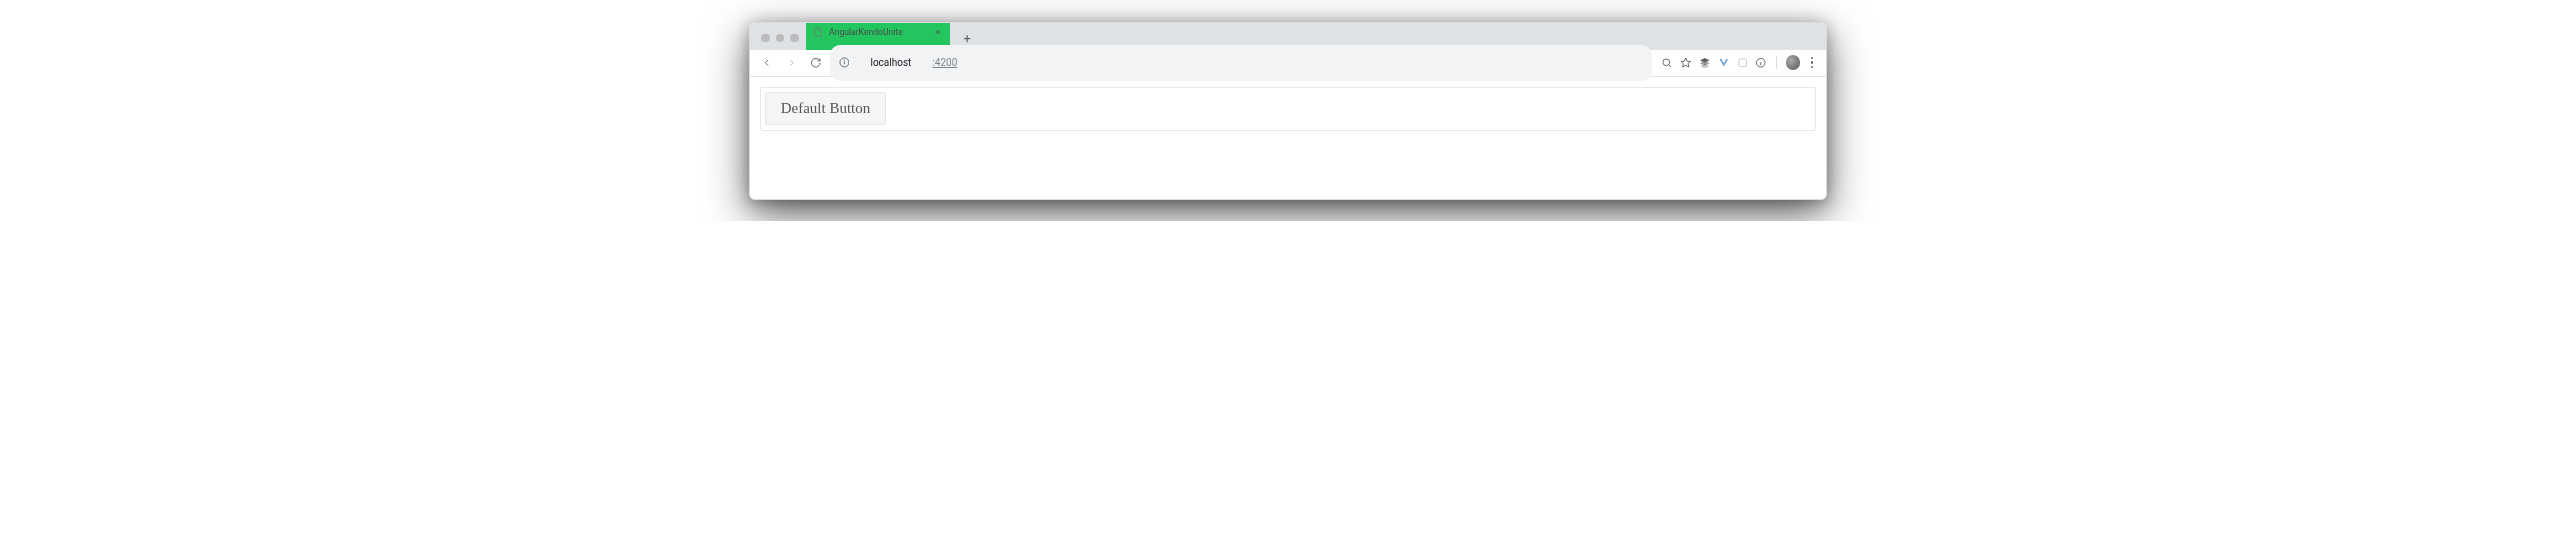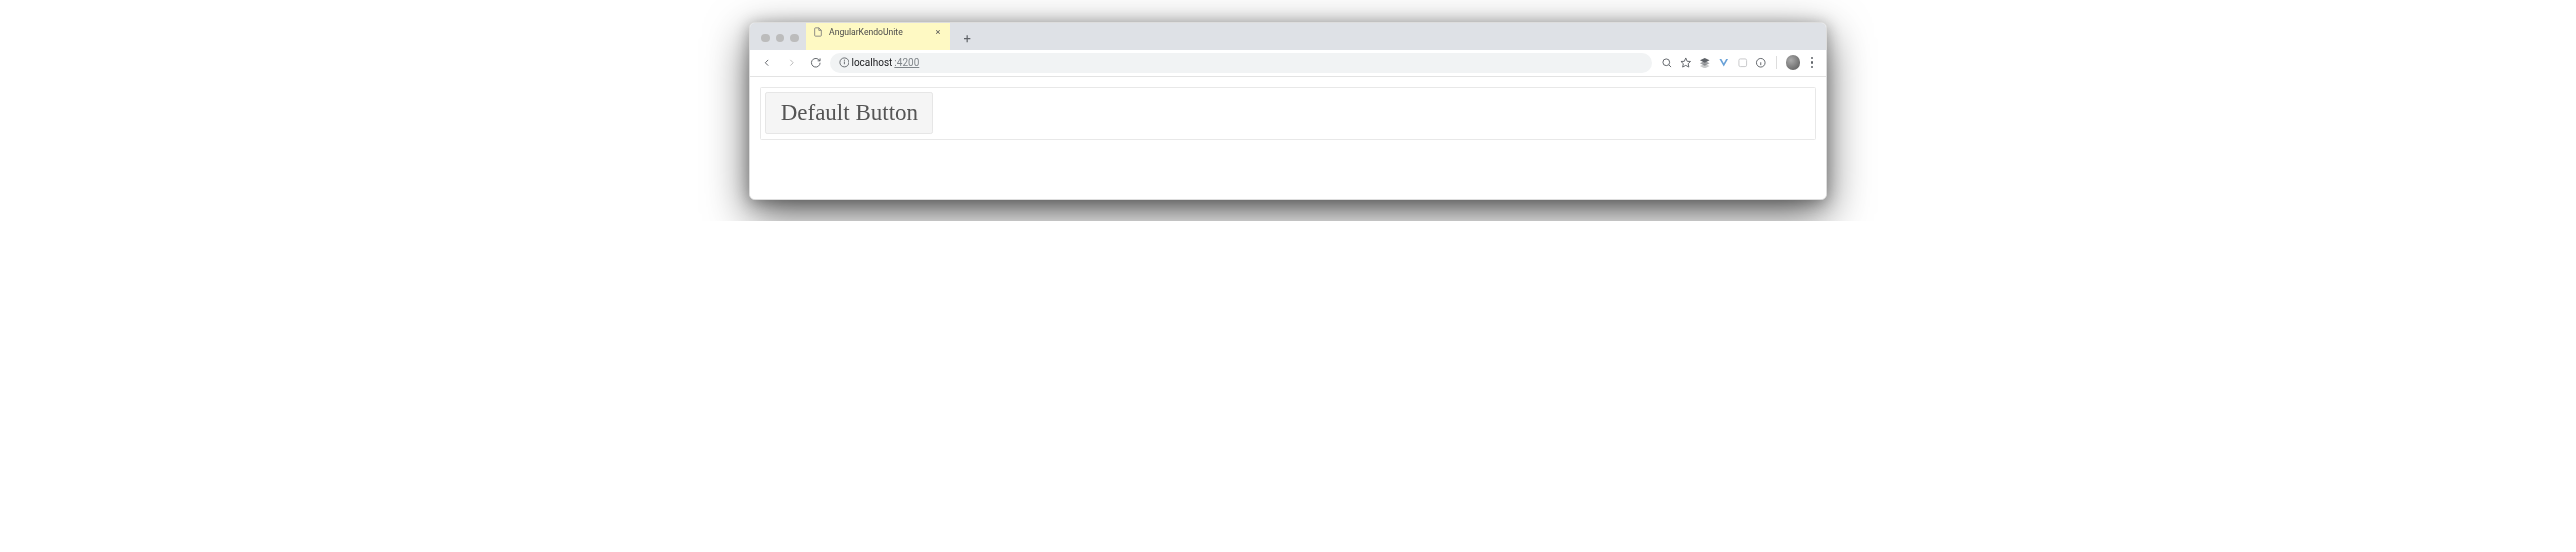--- a/index.html
+++ b/index.html
@@ -29,21 +29,21 @@
     display: flex;
     gap: 5.8px;
     align-items: center;
     padding: 0 7.2px 7.2px 4.3px;
   }
   .dot {
     width: 8.6px; height: 8.6px; border-radius: 50%;
     background: #bcbcbc;
   }
   .tab {
-    background: #fef9c3;
+    background: #22c55e;
     height: 35px;
     min-width: 144px;
     border-radius: 5.8px 5.8px 0 0;
     display: flex;
     align-items: center;
     padding: 0 7.2px;
     gap: 5.8px;
     font-size: 8.6px;
     color: #4a4a4a;
     margin-right: 2.9px;
@@ -71,27 +71,27 @@
     border-bottom: 0.7px solid #e3e3e3;
   }
   .tbtn {
     width: 20px; height:20px; display:flex; align-items:center; justify-content:center;
     color:#5f6368; border-radius:50%;
   }
   .tbtn.disabled { color:#b9b9b9; }
   .tbtn svg { width:11.5px; height:11.5px; stroke:currentColor; fill:none; stroke-width:2; }
   .omnibox {
     flex:1;
-    height:20px;
+    height:36px;
     background:#f1f3f4;
     border-radius:10px;
     display:flex;
     align-items:center;
     padding:0 8.6px;
-    gap:2px;
+    gap:21px;
     font-size:10px;
     color:#202124;
   }
   .omnibox .info-icon {
     width:10.8px; height:10.8px; color:#5f6368;
   }
   .omnibox .host { color:#202124; }
   .omnibox .port { color:#80868b;text-decoration:underline; }
   .right-icons { display:flex; align-items:center; gap:5.8px; padding-left:4.3px; }
   .ricon { width:13px; height:13px; display:flex; align-items:center; justify-content:center; color:#5f6368; }
@@ -114,21 +114,21 @@
     border-radius:1.4px;
     padding:4.3px;
     background:#fff;
   }
   .kendo-btn {
     display:inline-block;
     background:#f5f5f5;
     border:0.7px solid #e6e6e6;
     color:#555;
     font-family: Georgia, "Times New Roman", serif;
-    font-size:23px;
+    font-size:15px;
     padding:7.2px 14.4px;
     border-radius:2.2px;
     cursor:pointer;
   }
 </style>
 </head>
 <body>
 
 <div class="window">
 

